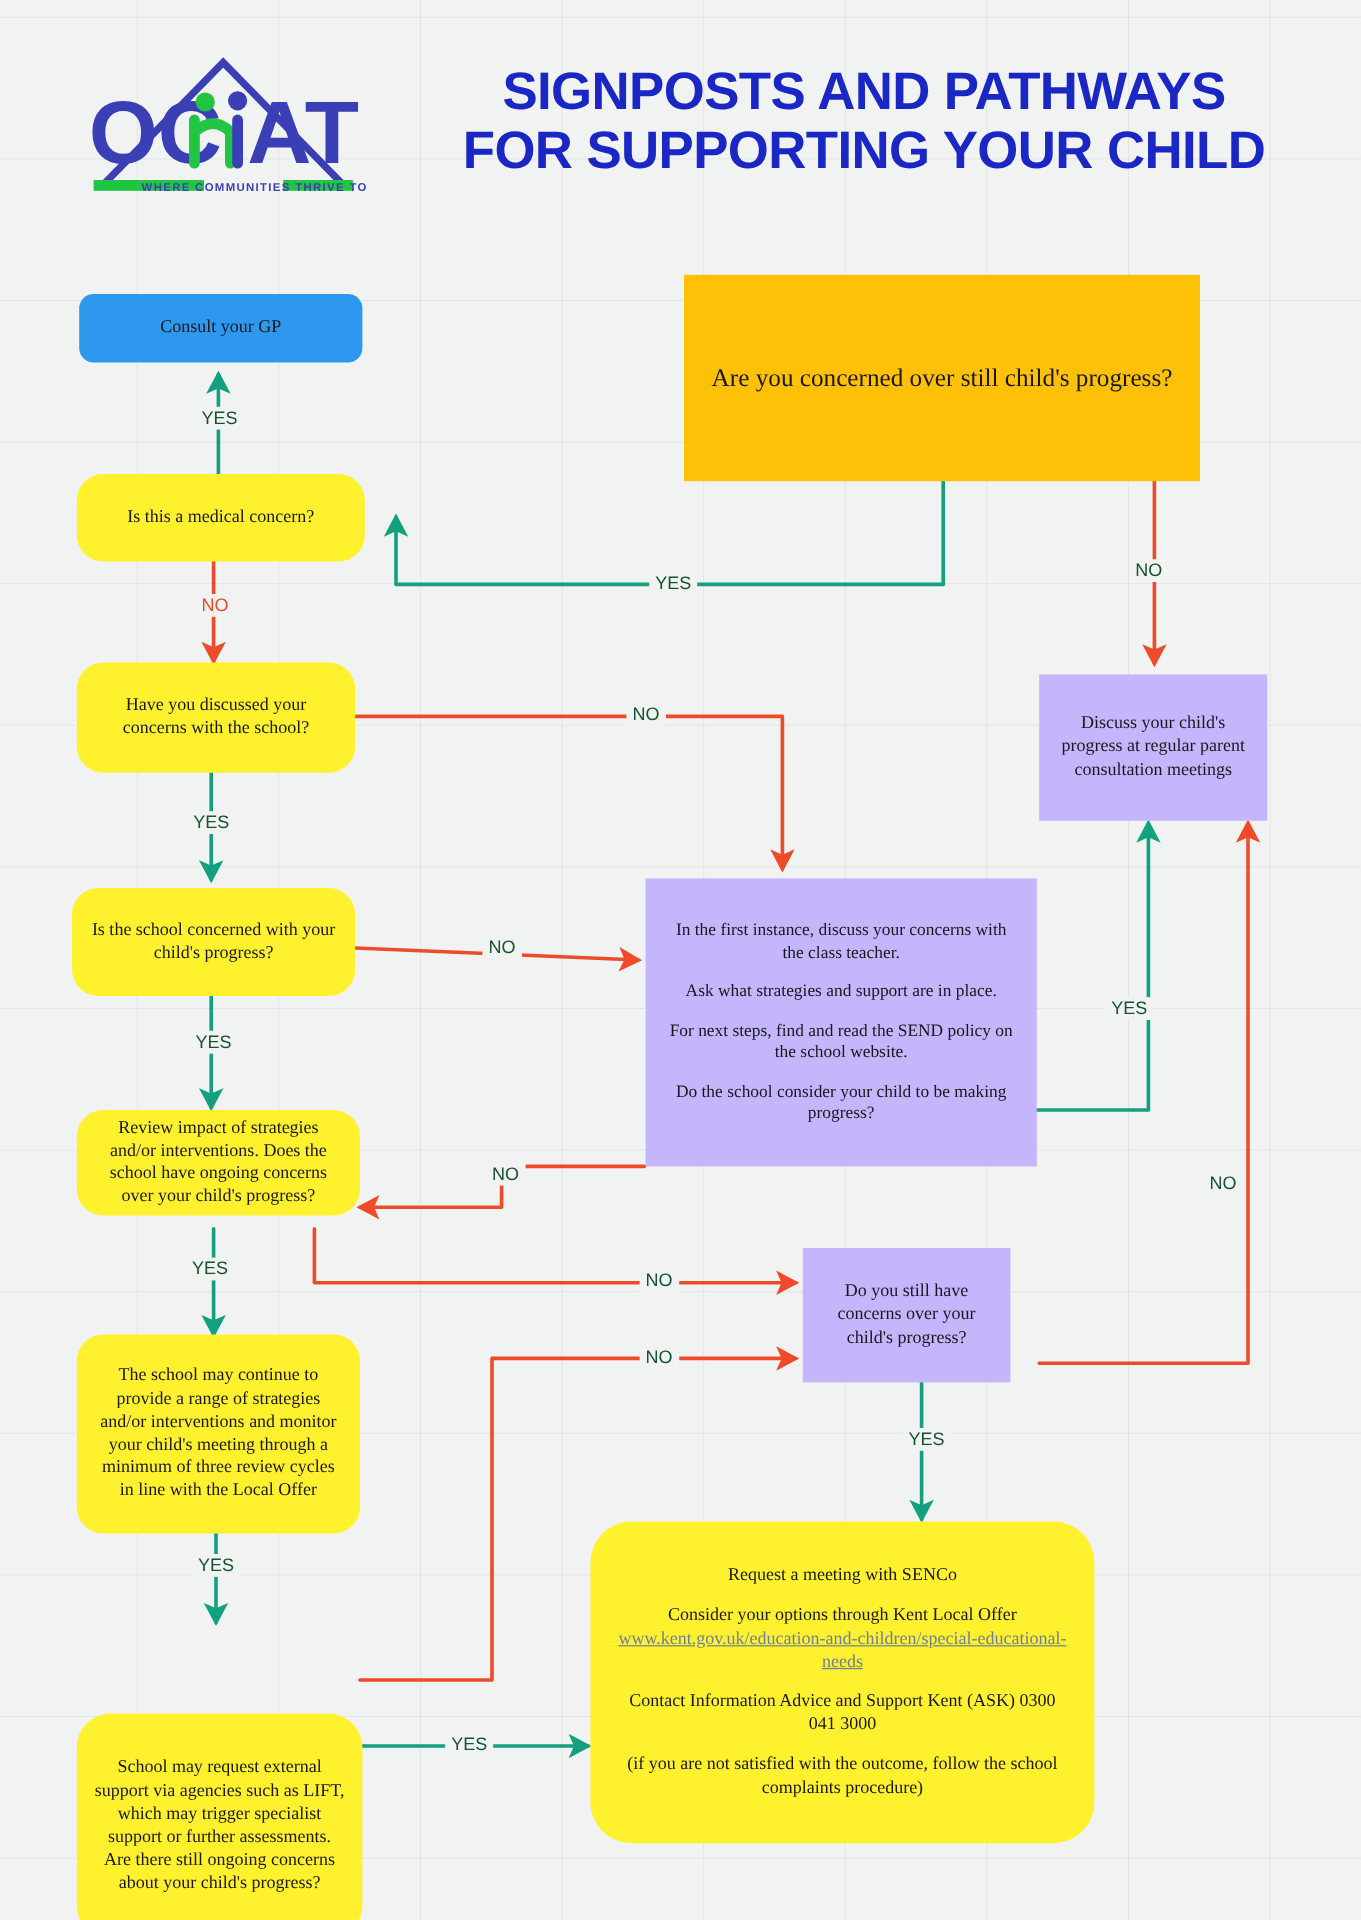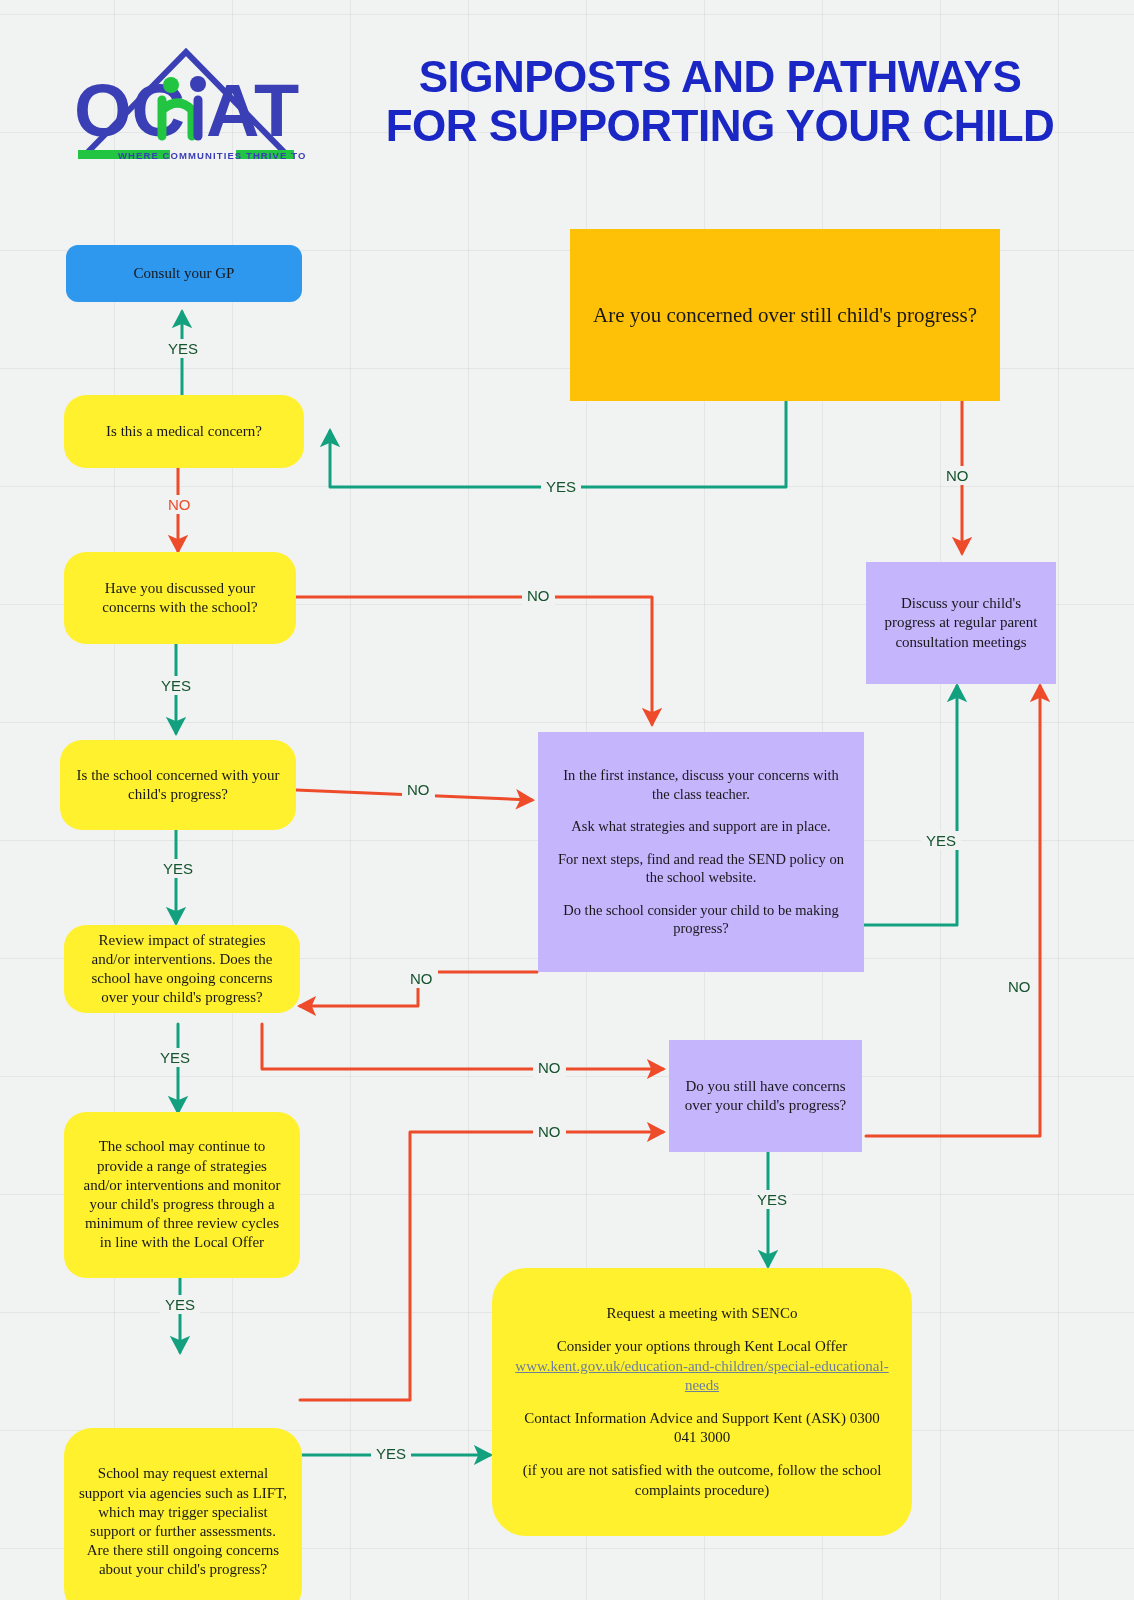--- a/index.html
+++ b/index.html
@@ -167,41 +167,41 @@
 
   <div class="node yellow" style="left:60px;top:740px;width:236px;height:90px;font-size:15px;">
     <div class="txt">Is the school concerned with your child's progress?</div>
   </div>
 
   <div class="node yellow" style="left:64px;top:925px;width:236px;height:88px;font-size:15px;">
     <div class="txt">Review impact of strategies and/or interventions. Does the school have ongoing concerns over your child's progress?</div>
   </div>
 
   <div class="node yellow" style="left:64px;top:1112px;width:236px;height:166px;font-size:15px;">
-    <div class="txt">The school may continue to provide a range of strategies and/or interventions and monitor your child's progress through a minimum of three review cycles in line with the Local Offer</div>
+    <div class="txt">The school may continue to provide a range of strategies and/or interventions and monitor your child's meeting through a minimum of three review cycles in line with the Local Offer</div>
   </div>
 
   <div class="node yellow" style="left:64px;top:1428px;width:238px;height:188px;font-size:15px;border-radius:28px;">
     <div class="txt">School may request external support via agencies such as LIFT, which may trigger specialist support or further assessments. Are there still ongoing concerns about your child's progress?</div>
   </div>
 
   <div class="node lime" style="left:866px;top:562px;width:190px;height:122px;font-size:15px;">
     <div class="txt">Discuss your child's progress at regular parent consultation meetings</div>
   </div>
 
   <div class="node lime" style="left:538px;top:732px;width:326px;height:240px;font-size:14.5px;padding:10px 18px;">
     <div class="txt">
       <p class="p">In the first instance, discuss your concerns with the class teacher.</p>
       <p class="p">Ask what strategies and support are in place.</p>
       <p class="p">For next steps, find and read the SEND policy on the school website.</p>
       <p class="p">Do the school consider your child to be making progress?</p>
     </div>
   </div>
 
-  <div class="node lime" style="left:669px;top:1040px;width:193px;height:112px;font-size:15px;">
+  <div class="node lime" style="left:669px;top:1040px;width:173px;height:112px;font-size:15px;">
     <div class="txt">Do you still have concerns over your child's progress?</div>
   </div>
 
   <div class="node yellow" style="left:492px;top:1268px;width:420px;height:268px;font-size:15px;padding:14px 20px;border-radius:34px;">
     <div class="txt">
       <p class="p">Request a meeting with SENCo</p>
       <p class="p">
         <span>Consider your options through Kent Local Offer</span><br>
         <span class="lnk">www.kent.gov.uk/education-and-children/special-educational-needs</span>
       </p>

